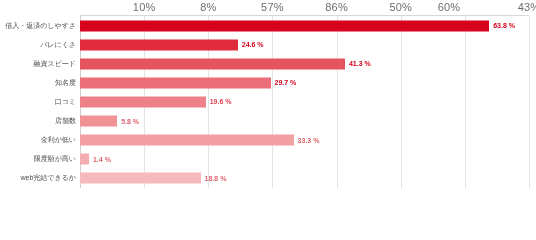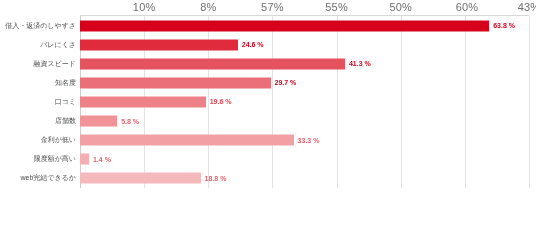--- a/index.html
+++ b/index.html
@@ -92,23 +92,23 @@
 </style>
 </head>
 <body>
 
 <div id="chart">
 
   <div class="axis-top">
       <div class="tick-label" style="left: 64.1429px; color: rgb(111, 111, 111);">10%</div>
       <div class="tick-label" style="left: 128.286px; color: rgb(111, 111, 111);">8%</div>
       <div class="tick-label" style="left: 192.429px; color: rgb(111, 111, 111);">57%</div>
-      <div class="tick-label" style="left: 256.571px; color: rgb(111, 111, 111);">55%</div>
+      <div class="tick-label" style="left: 256.571px; color: rgb(111, 111, 111);">86%</div>
       <div class="tick-label" style="left: 320.714px; color: rgb(111, 111, 111); text-align: center;">50%</div>
-      <div class="tick-label" style="left: 387px; color: rgb(111, 111, 111);">60%</div>
+      <div class="tick-label" style="left: 369px; color: rgb(111, 111, 111);">60%</div>
       <div class="tick-label" style="left: 449px; color: rgb(111, 111, 111);">43%</div>
     </div>
   <div class="axis-top-line"></div>
   <div class="axis-left-line"></div>
 
   <div class="plot">
     <div id="gridlines">
         <div class="gridline" style="left: 64.1429px; background: rgb(227, 227, 227);"></div>
         <div class="gridline" style="left: 128.286px; background: rgb(227, 227, 227);"></div>
         <div class="gridline" style="left: 192.429px; background: rgb(227, 227, 227);"></div>

